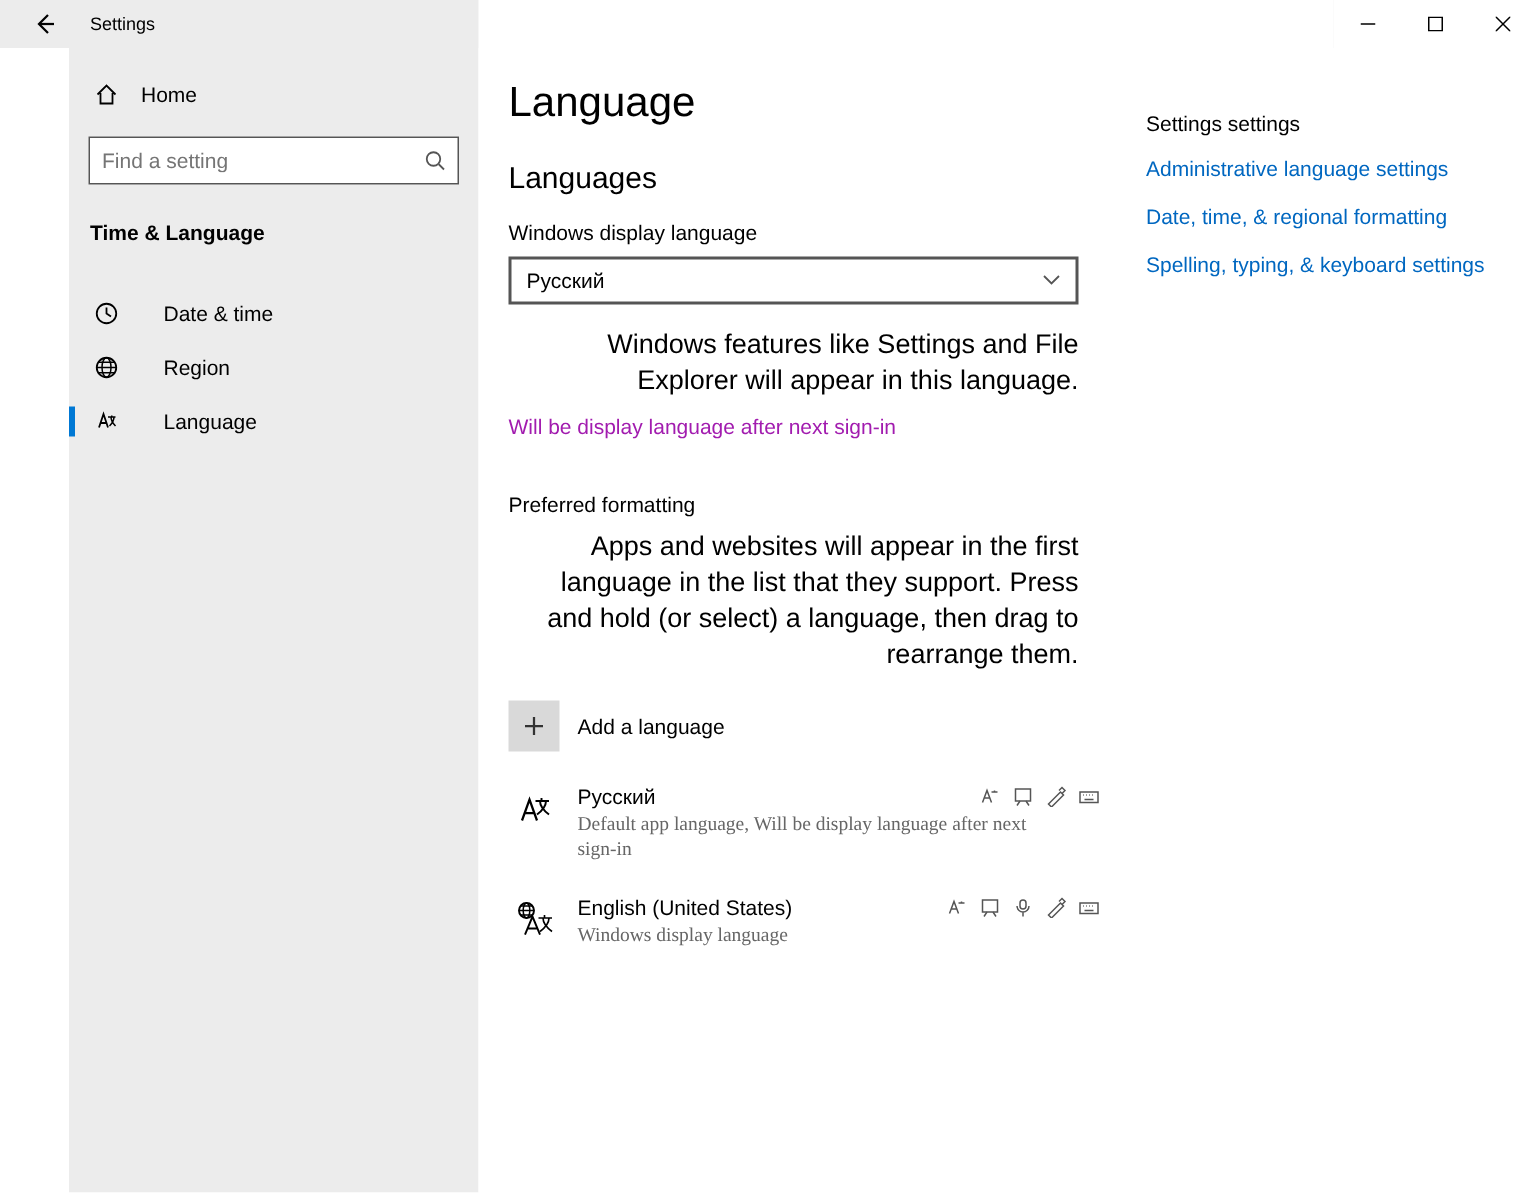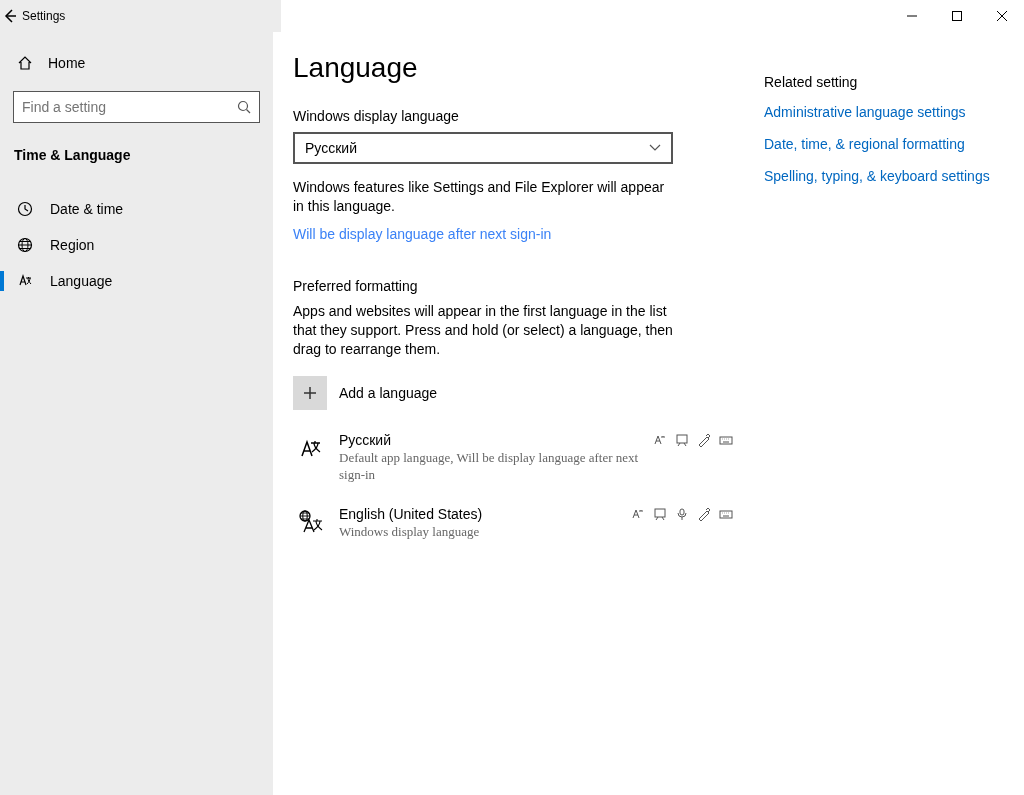--- a/index.html
+++ b/index.html
@@ -16,22 +16,22 @@
 }
 .titlebar {
   height: 32px;
   display: flex;
   align-items: center;
   background: #ececec;
 }
 .titlebar-left {
   display: flex;
   align-items: center;
-  padding-left: 0;
-  gap: 2px;
+  padding-left: 20px;
+  gap: 20px;
   height: 100%;
 }
 .back-arrow {
   width: 20px; height: 20px;
   display: flex; align-items: center; justify-content: center;
   font-size: 16px;
   cursor: default;
 }
 .title-text { font-size: 12px; }
 .title-spacer { flex: 1; background: #fff; height: 100%; margin-left: 216px;}
@@ -50,20 +50,21 @@
   flex: 1;
   display: flex;
   min-height: 0;
 }
 .sidebar {
   width: 273px;
   background: #ececec;
   padding-top: 15px;
   display: flex;
   flex-direction: column;
+  margin-left: 46px;
 }
 .home-row {
   display: flex;
   align-items: center;
   gap: 14px;
   padding: 8px 16px;
   font-size: 14px;
 }
 .home-row .ico { width: 18px; display:flex; align-items:center; justify-content:center; }
 .search-box {
@@ -86,21 +87,21 @@
 .search-box .search-ico { color: #555; }
 .category-title {
   padding: 8px 14px 8px 14px;
   font-size: 14px;
   font-weight: 600;
 }
 .nav-items { margin-top: 20px; }
 .nav-item {
   display: flex;
   align-items: center;
-  gap: 16px;
+  gap: 29px;
   padding: 10px 16px;
   font-size: 14px;
   position: relative;
 }
 .nav-item.active::before {
   content: "";
   position: absolute;
   left: 0; top: 8px; bottom: 8px;
   width: 4px;
   background: #0078d4;
@@ -133,27 +134,28 @@
   border: 2px solid #555;
   display: flex;
   align-items: center;
   padding: 0 10px;
   justify-content: space-between;
   background: #fff;
 }
 .dropdown .dd-val { font-size: 14px; }
 .dropdown .chev { font-size: 10px; color:#555; }
 .help-text {
-  font-size: 14px;
+  font-size: 18px;
   margin-top: 14px;
   max-width: 380px;
   line-height: 1.35;
+  text-align: right;
 }
 .notice-red {
-  color: #3b82f6;
+  color: #a21caf;
   font-size: 14px;
   margin-top: 10px;
 }
 .subsection { margin-top: 36px; }
 .add-row {
   display: flex;
   align-items: center;
   gap: 12px;
   margin-top: 18px;
 }
@@ -287,20 +289,21 @@
         </span>
         <span>Language</span>
       </div>
     </div>
   </aside>
 
   <main class="main">
     <div class="page-col">
       <h1 class="page-title">Language</h1>
 
+      <h2 class="section-title">Languages</h2>
 
       <label class="field-label">Windows display language</label>
       <div class="dropdown">
         <span class="dd-val">Русский</span>
         <span class="chev">
           <svg width="12" height="8" viewBox="0 0 12 8">
               <path d="M1 1 L6 6 L11 1" fill="none" stroke="#555" stroke-width="1.2"></path>
             </svg>
         </span>
       </div>
@@ -403,19 +406,19 @@
                   </span>
               </div>
             </div>
             <div class="lang-sub">Windows display language</div>
           </div>
         </div>
       </div>
     </div>
 
     <div class="side-col">
-      <div class="rel-title">Related setting</div>
+      <div class="rel-title">Settings settings</div>
       <a class="rel-link">Administrative language settings</a>
       <a class="rel-link">Date, time, &amp; regional formatting</a>
       <a class="rel-link">Spelling, typing, &amp; keyboard settings</a>
     </div>
   </main>
 </div>
 
 </body></html>

